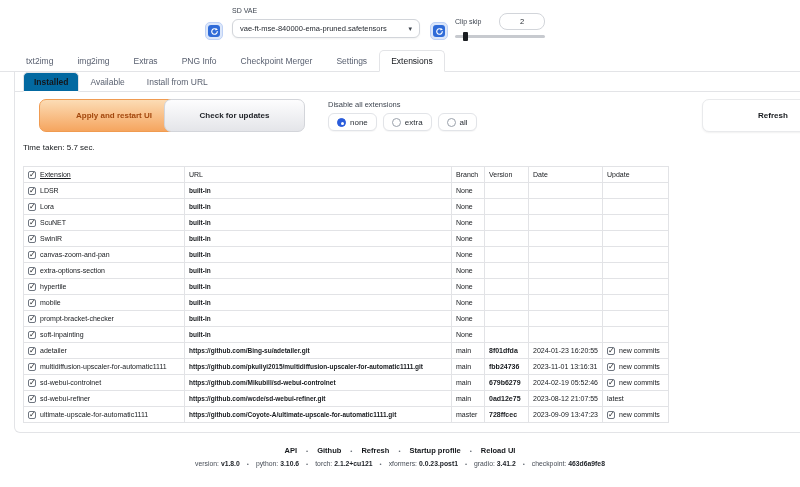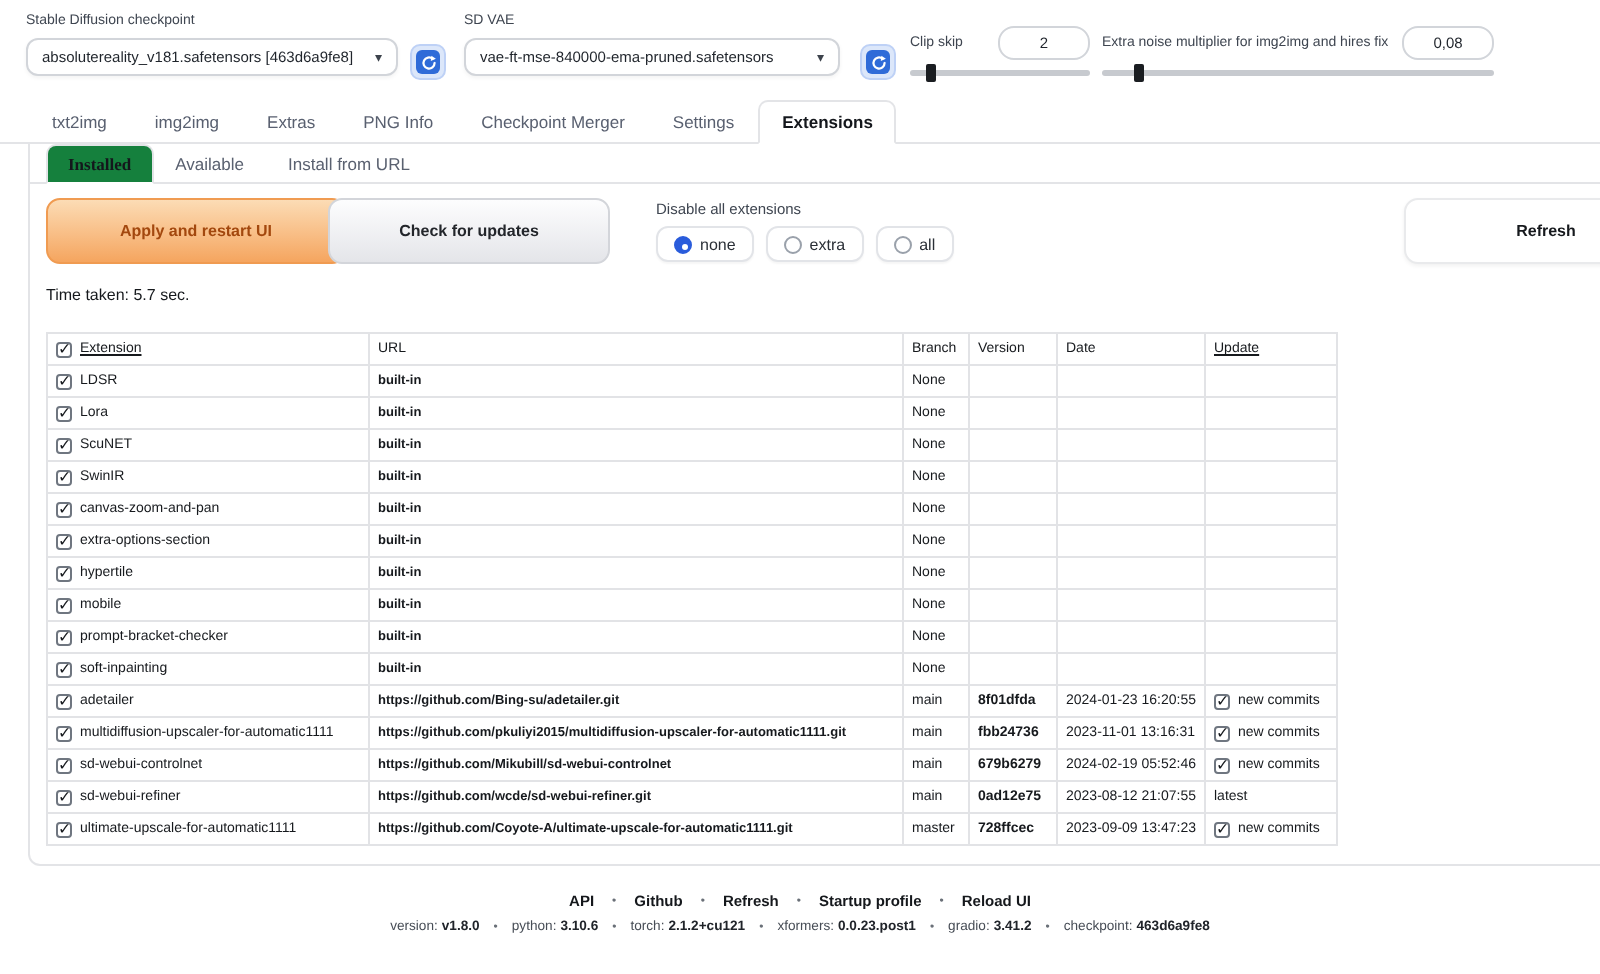--- a/index.html
+++ b/index.html
@@ -40,41 +40,41 @@
   }
   .track { margin-top:5px; height:3px; background:#c7cacf; border-radius:2px; position:relative; cursor:pointer; }
   .handle { position:absolute; top:-3px; width:5px; height:9px; background:#1a1d21; border-radius:1px; }
   
   .tabs { display:flex; align-items:flex-end; height:22px; border-bottom:1px solid #e3e4e7; padding-left:14px; }
   .tab {
     font-size:8.5px; color:#596070; background:none; border:1px solid transparent;
     padding:5px 11px; border-radius:5px 5px 0 0; margin-bottom:-1px; cursor:pointer;
     font-family:inherit; white-space:nowrap;
   }
-  .tab.active { border-color:#e3e4e7 #e3e4e7 #fff; background:#fff; color:#14171c; font-weight:700; }
+  .tab.active { border-color:#e3e4e7 #e3e4e7 #fff; background:#fff; color:#14171c; font-weight:400; }
   
   .panel {
     margin-left:14px; width:798px; border:1px solid #e3e4e7; border-top:none;
     border-radius:0 0 6px 6px; padding-bottom:9px; background:#fff;
   }
   .subtabs { display:flex; align-items:flex-end; height:20px; border-bottom:1px solid #e3e4e7; padding-left:8px; }
   .subtab {
     font-size:8.5px; color:#5a6170; background:none; border:1px solid transparent;
     padding:4px 10px; border-radius:5px 5px 0 0; margin-bottom:-1px; cursor:pointer;
     font-family:inherit; white-space:nowrap;
   }
-  .subtab.active { border-color:#e3e4e7 #e3e4e7 #fff; background:#15803d; color:#14171c; font-weight:700;font-family:Liberation Serif, serif; }
+  .subtab.active { border-color:#e3e4e7 #e3e4e7 #fff; background:#0369a1; color:#14171c; font-weight:700; }
   
   .controls { position:relative; height:34px; margin:7px 8px 0; }
   .btn {
     position:absolute; top:0; height:33px; border-radius:7px; font-size:8px; font-weight:700;
     font-family:inherit; display:flex; align-items:center; justify-content:center; cursor:pointer;
   }
   .btn.primary {
-    left:0; width:150px; color:#a3480e; border:1px solid #f09b51;
+    left:16px; width:150px; color:#a3480e; border:1px solid #f09b51;
     background:linear-gradient(180deg,#fcdcb5 0%,#f5a55f 100%);
   }
   .btn.secondary {
     left:141px; width:141px; color:#23262b; border:1px solid #d3d5da;
     background:linear-gradient(180deg,#fdfdfe 0%,#e4e5e9 100%);
   }
   .btn.refresh {
     left:679px; width:142px; color:#16191d; border:1px solid #e9eaec; background:#fff;
     box-shadow:0 1px 2px rgba(0,0,0,.06);
   }
@@ -113,27 +113,20 @@
   .flinks { display:flex; justify-content:center; align-items:center; gap:9px; font-size:7.5px; font-weight:700; color:#15181c; }
   .flinks .sep, .fvers .sep { color:#6a7078; font-weight:400; font-size:6px; }
   .flinks a { cursor:pointer; }
   .fvers { margin-top:5px; display:flex; justify-content:center; align-items:center; gap:7px; font-size:6.8px; color:#474d56; }
   .fvers .vv { font-weight:700; color:#20242a; margin-left:2px; cursor:pointer; }
 </style>
 </head>
 <body>
 
 <div class="topbar">
-  <div class="field" style="left:13px;width:186px">
-    <label>Stable Diffusion checkpoint</label>
-    <div class="select">
-      <span class="val">absolutereality_v181.safetensors [463d6a9fe8]</span>
-      <span class="caret">▾</span>
-    </div>
-  </div>
   <button class="refresh-sq" style="left:205px">
     <span class="refresh-inner">
       <svg width="9" height="9" viewBox="0 0 12 12">
           <path d="M9.7 6a3.7 3.7 0 1 1-1.3-2.8" fill="none" stroke="#fff" stroke-width="1.5" stroke-linecap="round"></path>
           <path d="M7.6 1.2 L10.6 3.2 L7.2 4.6 Z" fill="#fff"></path>
         </svg>
     </span>
   </button>
   <div class="field" style="left:232px;width:188px">
     <label>SD VAE</label>
@@ -154,29 +147,20 @@
   <div class="slider-group" style="left:455px;width:90px">
     <div class="sg-row">
       <label>Clip skip</label>
       <div class="num">2</div>
     </div>
     <div class="track">
       <div class="handle" style="left: 9%;"></div>
     </div>
   </div>
 
-  <div class="slider-group" style="left:551px;width:196px">
-    <div class="sg-row">
-      <label>Extra noise multiplier for img2img and hires fix</label>
-      <div class="num">0,08</div>
-    </div>
-    <div class="track">
-      <div class="handle" style="left: 8%;"></div>
-    </div>
-  </div>
 </div>
 
 <div class="tabs">
     <button class="tab">txt2img</button>
     <button class="tab">img2img</button>
     <button class="tab">Extras</button>
     <button class="tab">PNG Info</button>
     <button class="tab">Checkpoint Merger</button>
     <button class="tab">Settings</button>
     <button class="tab active">Extensions</button>

